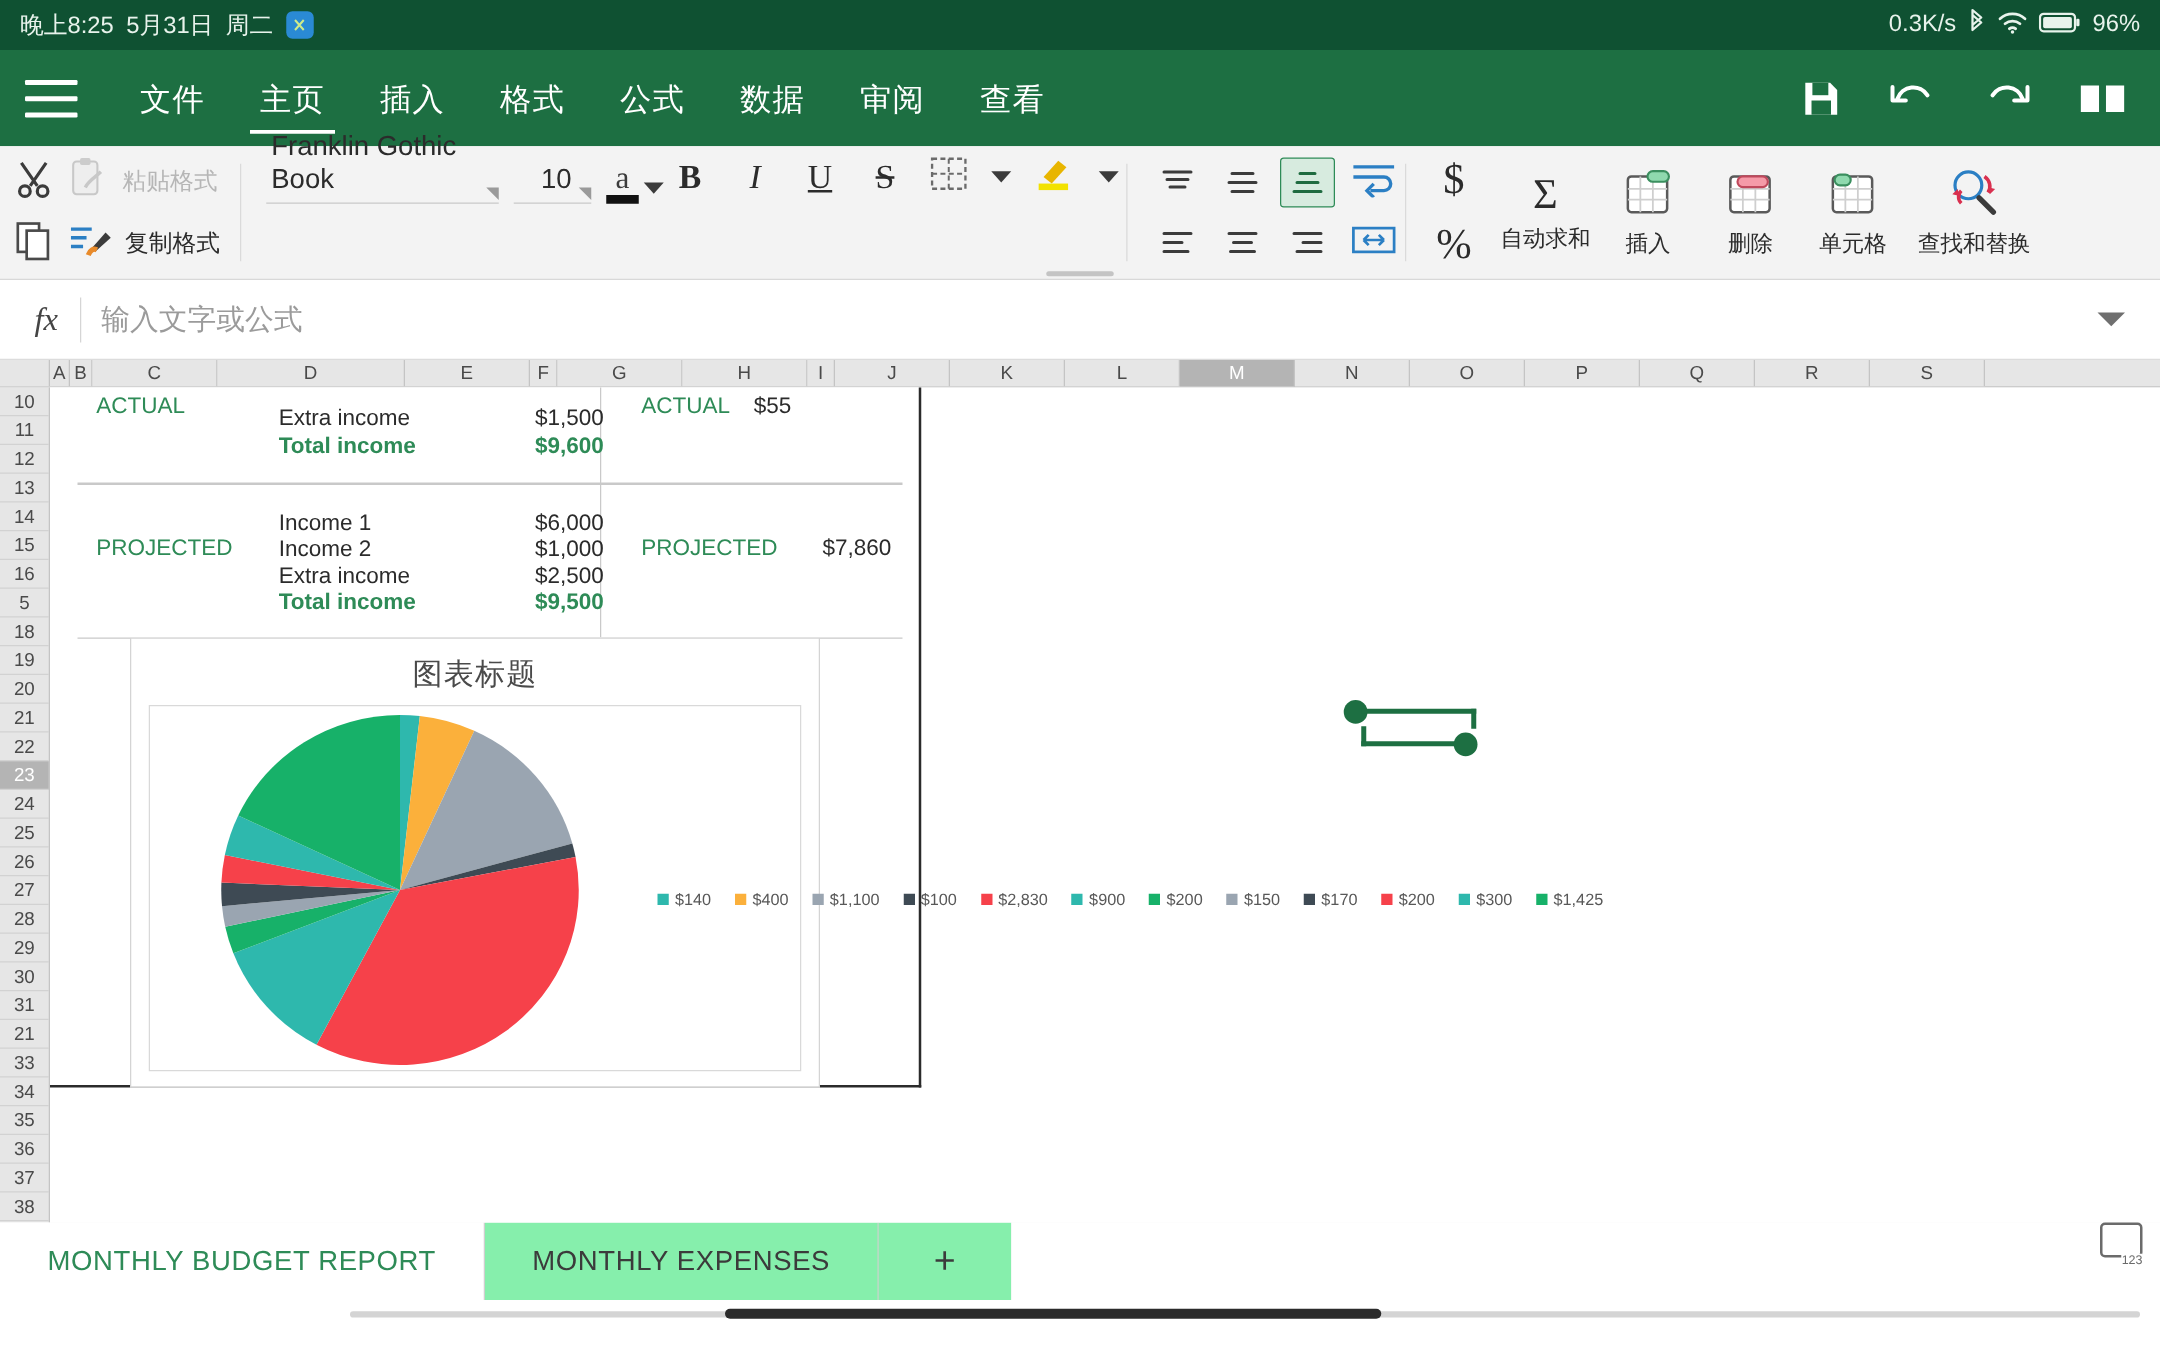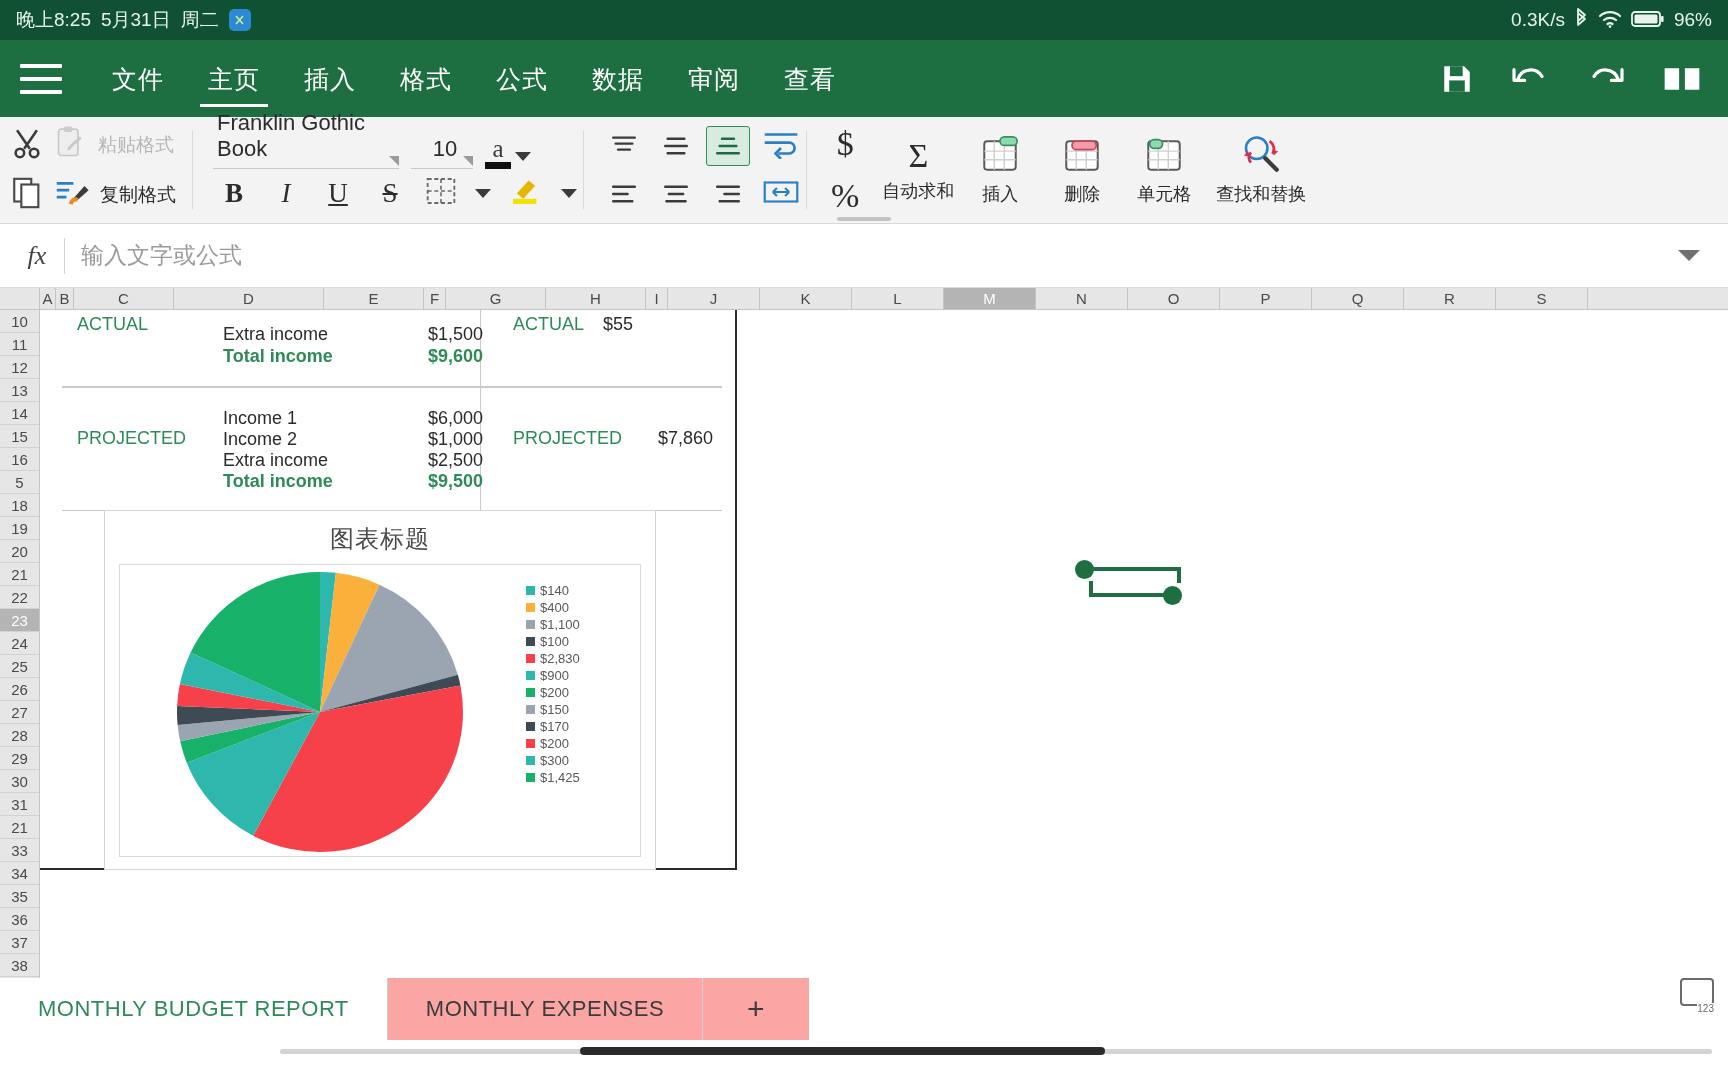--- a/index.html
+++ b/index.html
@@ -55,21 +55,21 @@
   .paste-col { display: flex; flex-direction: column; align-items: center; justify-content: center;
     width: 78px; height: 100%; }
   .paste-label { font-size: 17px; color: #333; margin-top: 1px; }
   .caret-dn { width: 0; height: 0; border-left: 7px solid transparent; border-right: 7px solid transparent;
     border-top: 8px solid #333; margin-top: 3px; }
   .rows2 { display: flex; flex-direction: column; justify-content: center; height: 100%; gap: 6px; }
   .row2 { display: flex; align-items: center; gap: 10px; height: 44px; }
   .txt-dim { color: #b6b6b6; font-size: 19px; }
   .txt-nrm { color: #2b2b2b; font-size: 19px; }
 
-  .font-col { display: flex; flex-direction: column; justify-content: center; height: 100%; padding-left: 14px; }
+  .font-col { display: flex; flex-direction: row; justify-content: center; height: 100%; padding-left: 14px; }
   .font-row1 { display: flex; align-items: flex-end; gap: 12px; height: 46px; }
   .fname {
     width: 186px; border-bottom: 1px solid #c9c9c9; font-size: 22px; color: #2b2b2b;
     padding: 0 0 6px 4px; position: relative;
   }
   .fsize {
     width: 62px; border-bottom: 1px solid #c9c9c9; font-size: 22px; color: #2b2b2b;
     padding: 0 0 6px 6px; text-align: center; position: relative;
   }
   .dd-tri { position: absolute; right: 0; bottom: 2px; width: 0; height: 0;
@@ -145,34 +145,34 @@
   .chart-frame {
     position: absolute; left: 64px; top: 200px; width: 552px; height: 360px;
     background: #ffffff; border: 1px solid #d4d4d4;
   }
   .chart-title { text-align: center; font-size: 24px; color: #4a4a4a; padding-top: 12px; letter-spacing: 1px; }
   .plot-area {
     position: absolute; left: 14px; top: 53px; width: 522px; height: 293px;
     border: 1px solid #d9d9d9; display: flex;
   }
   .pie-box { position: relative; width: 400px; height: 100%; }
-  .legend { flex: 1; padding: 18px 0 0 6px; display: flex; flex-direction: column; gap: 2px; text-align: center; }
+  .legend { flex: 1; padding: 18px 0 0 6px; display: flex; flex-direction: row; gap: 19px; text-align: center; }
   .lg-item { display: flex; align-items: center; gap: 5px; font-size: 13px; color: #585858; }
   .lg-sw { width: 9px; height: 9px; flex: 0 0 9px; }
 
   
   .selmark { position: absolute; }
   .selmark .dot { position: absolute; width: 19px; height: 19px; border-radius: 50%; background: #1d6f42; }
   .selmark .seg { position: absolute; background: #1d6f42; }
 
   
   .tabsbar { height: 62px; background: #e4e4e4; display: flex; align-items: stretch; }
   .stab {
     display: flex; align-items: center; justify-content: center; padding: 0 38px;
-    font-size: 22px; color: #3b3b3b; background: #fca5a5; border-right: 1px solid #cfcfcf;
+    font-size: 22px; color: #3b3b3b; background: #86efac; border-right: 1px solid #cfcfcf;
     letter-spacing: 0.5px;
   }
   .stab.active { background: #ffffff; color: #2e8b57; border-right: 1px solid #cfcfcf; }
   .stab.plus { font-size: 30px; color: #3b3b3b; padding: 0 44px; border-right: none; }
   .tabs-fill { flex: 1; background: #ffffff; }
 
   .scrollbar-area { height: 24px; background: #ffffff; position: relative; }
   .sb-track { position: absolute; left: 280px; right: 16px; top: 9px; height: 5px; background: #d4d4d4; border-radius: 3px; }
   .sb-thumb { position: absolute; left: 580px; width: 525px; top: 7px; height: 8px; background: #2b2b2b; border-radius: 4px; }
   .kbd-icon { position: absolute; right: 14px; bottom: 74px; width: 34px; height: 28px;

